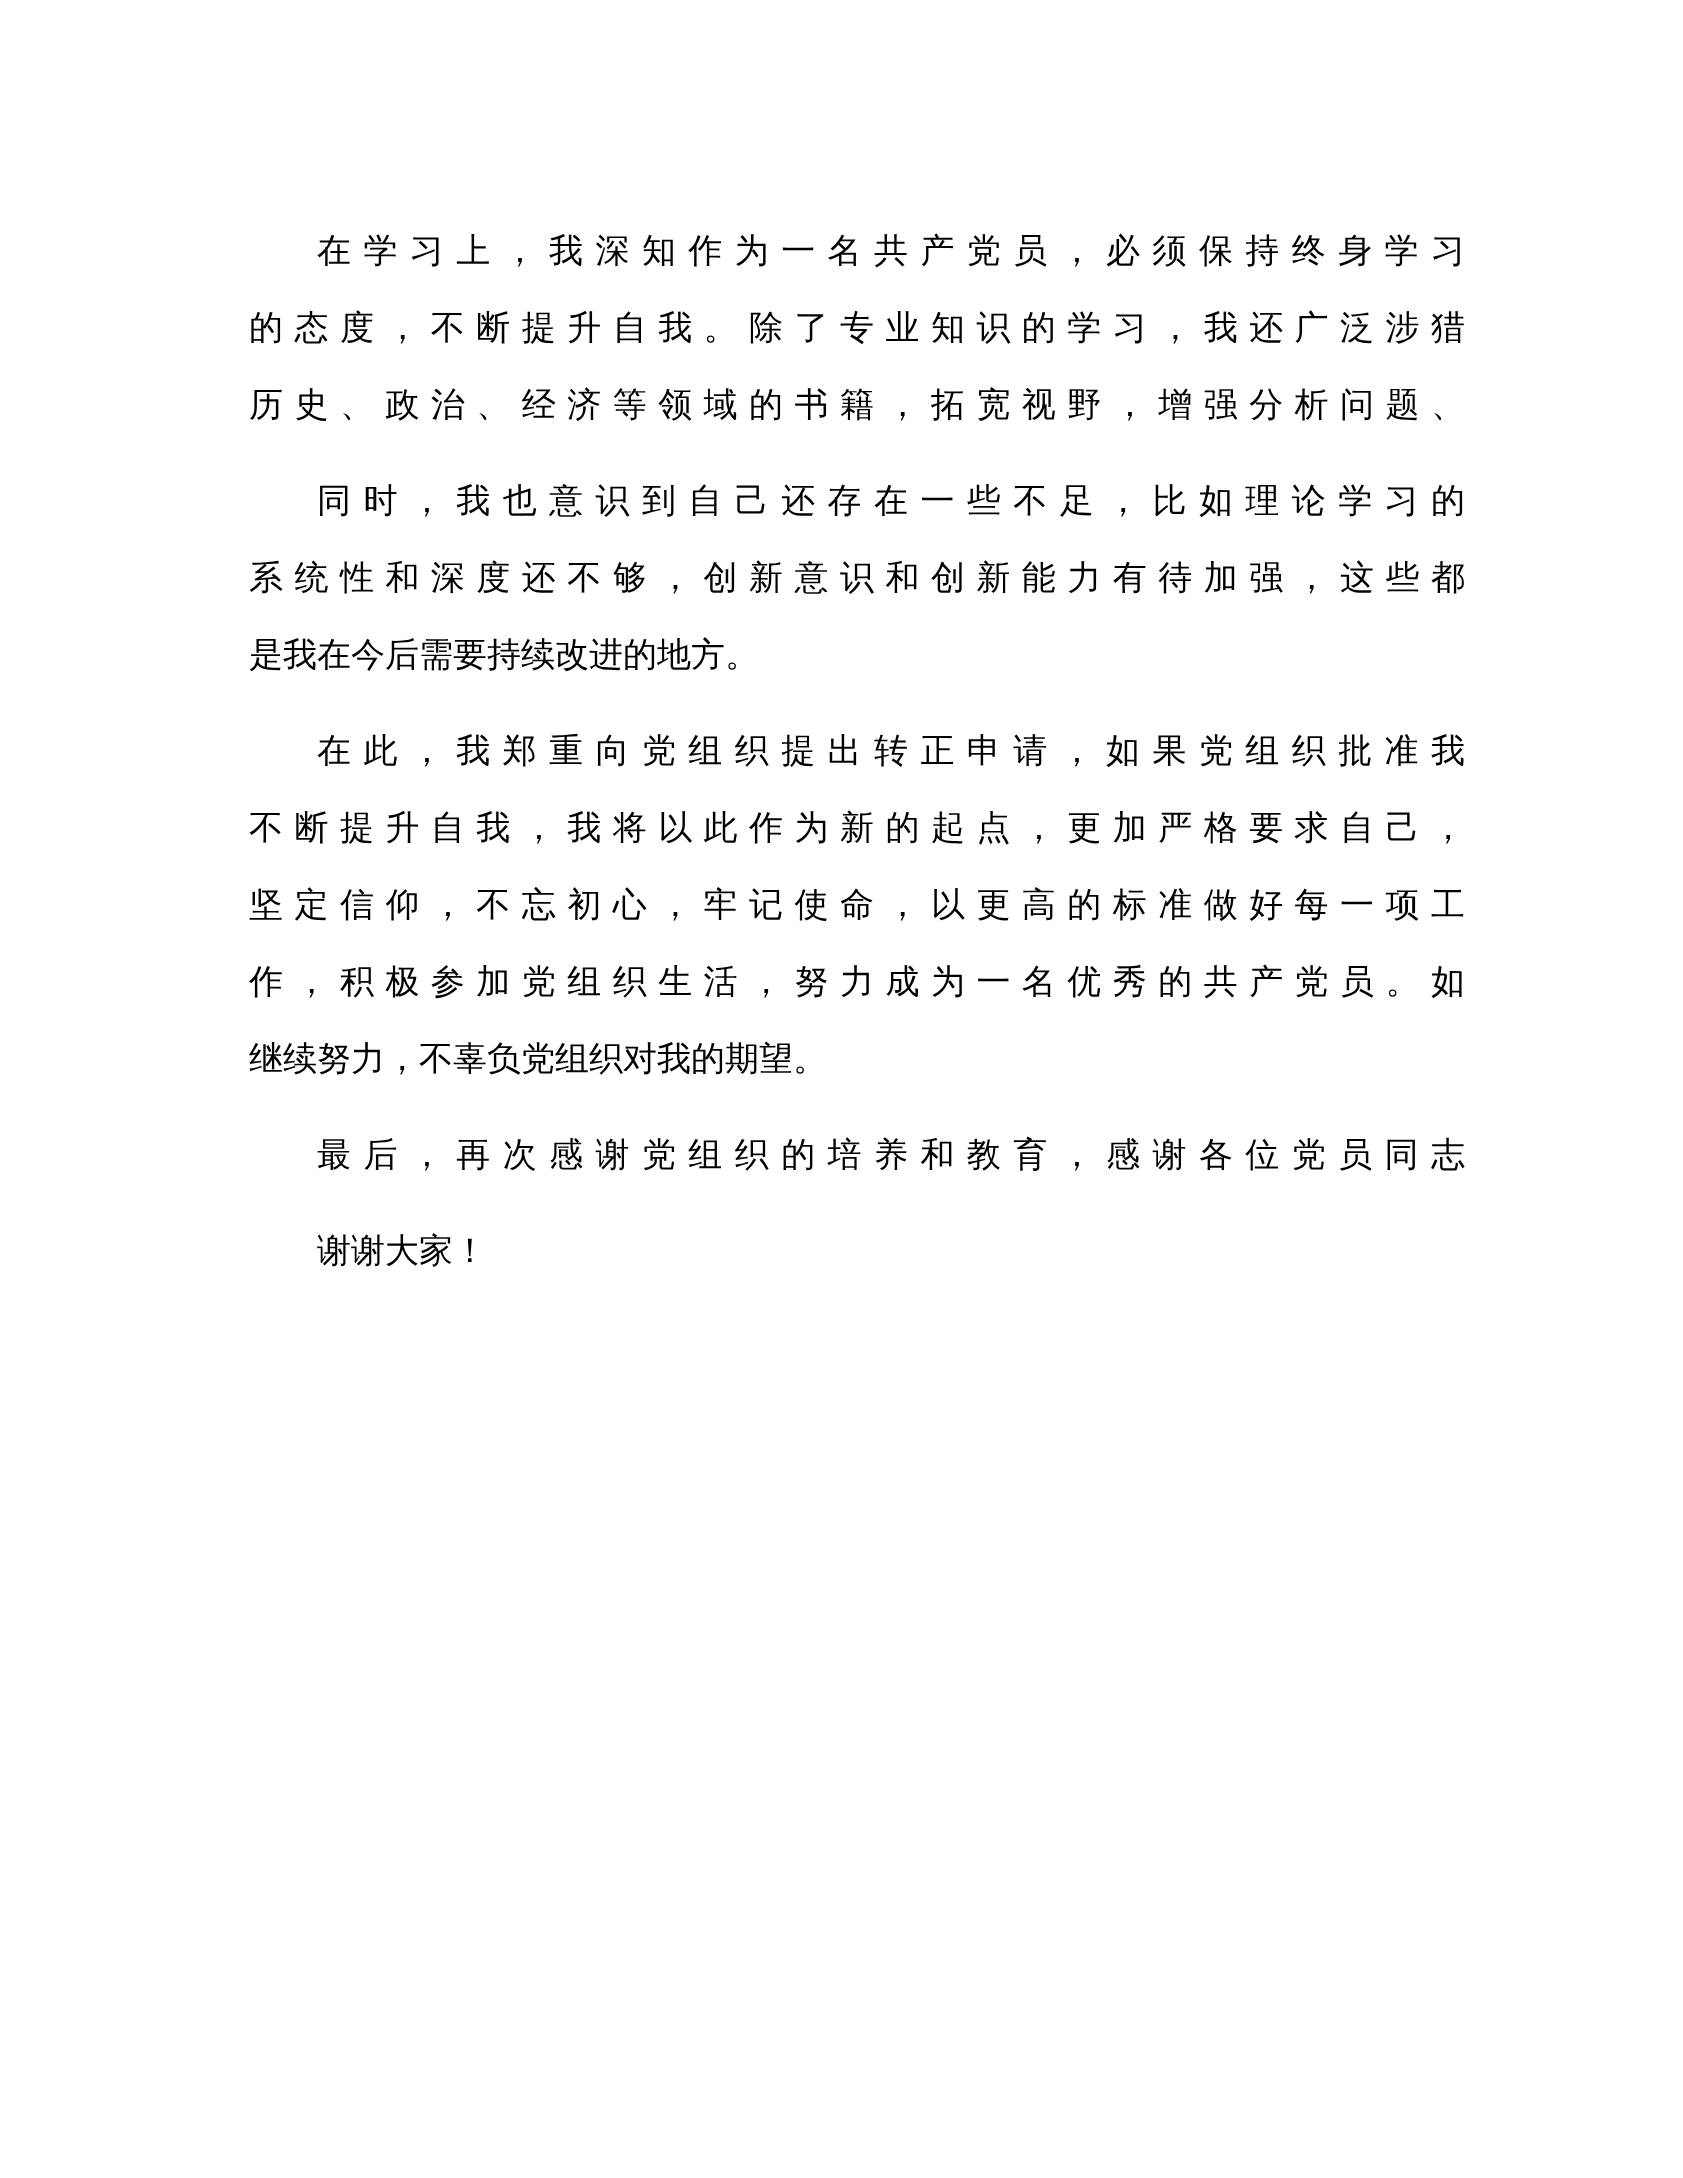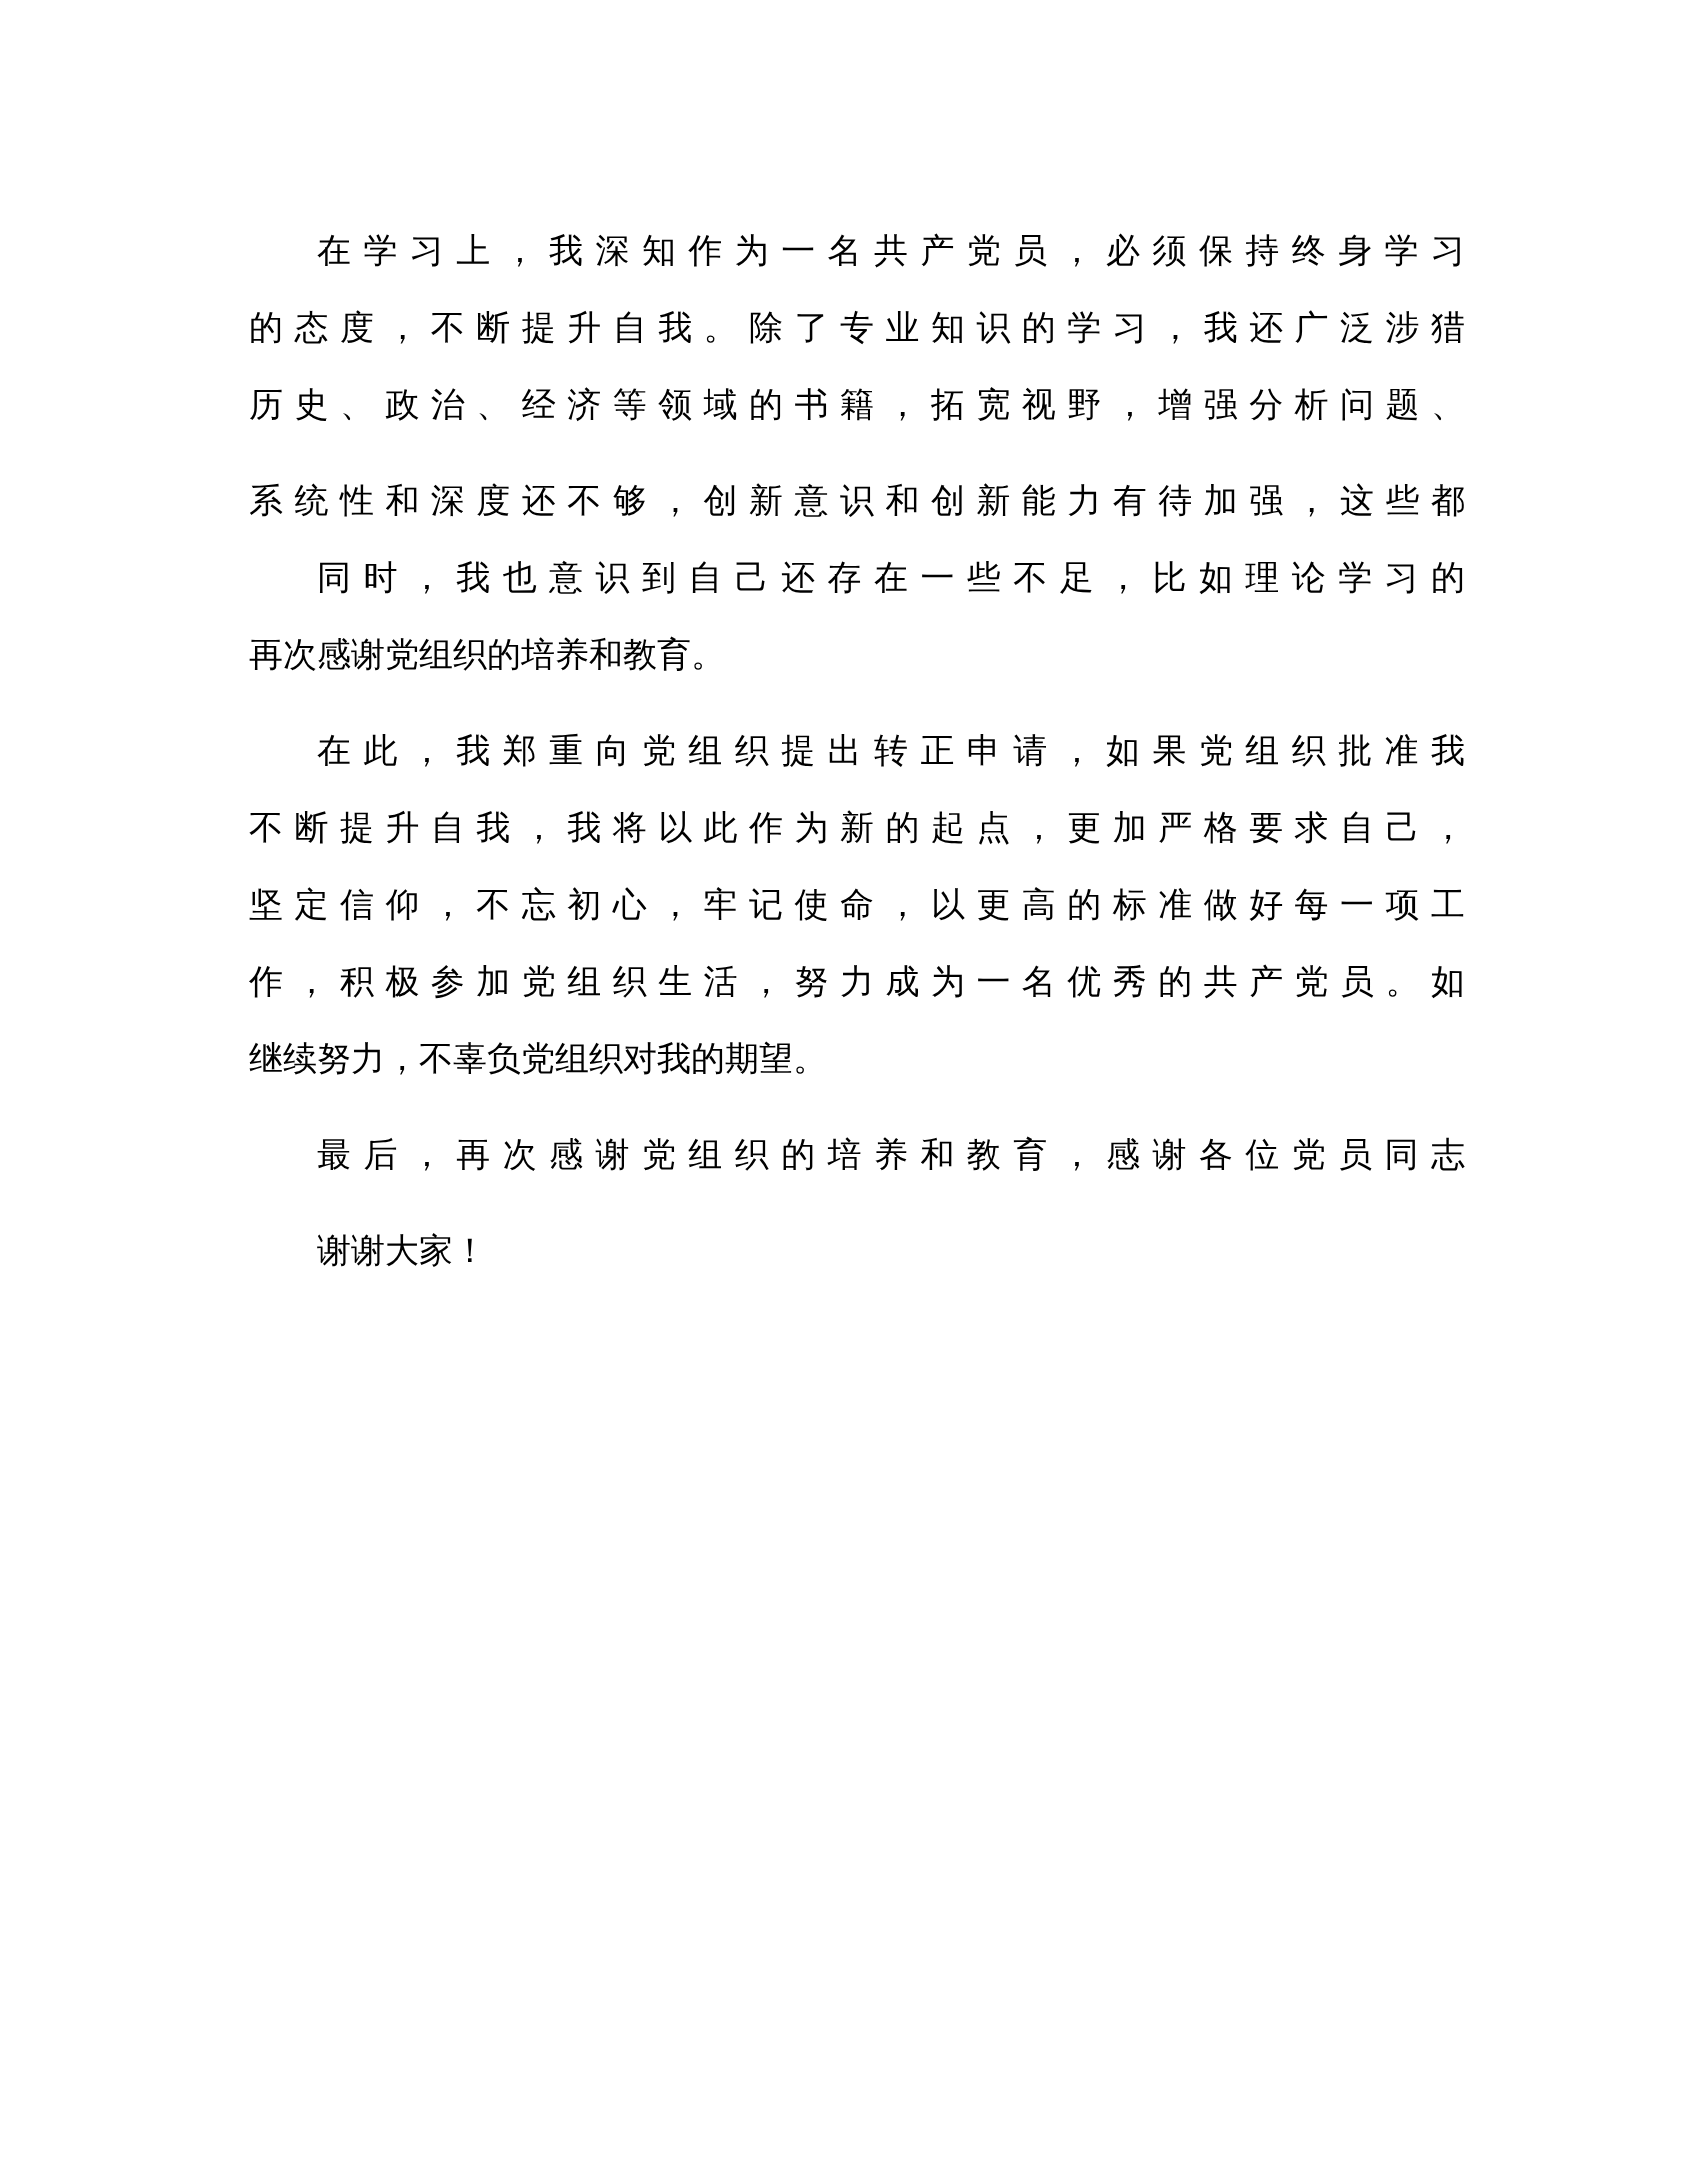--- a/index.html
+++ b/index.html
@@ -51,23 +51,23 @@
 <body>
 
 <div class="page">
   <div class="doc-body">
       <div class="paragraph">
         <div class="line indent fill" style="color: rgb(0, 0, 0);">在学习上，我深知作为一名共产党员，必须保持终身学习</div>
         <div class="line fill" style="color: rgb(0, 0, 0);">的态度，不断提升自我。除了专业知识的学习，我还广泛涉猎</div>
         <div class="line fill" style="color: rgb(0, 0, 0);">历史、政治、经济等领域的书籍，拓宽视野，增强分析问题、</div>
       </div>
       <div class="paragraph">
+        <div class="line indent fill" style="color: rgb(0, 0, 0);">同时，我也意识到自己还存在一些不足，比如理论学习的</div>
         <div class="line fill" style="color: rgb(0, 0, 0);">系统性和深度还不够，创新意识和创新能力有待加强，这些都</div>
-        <div class="line indent fill" style="color: rgb(0, 0, 0);">同时，我也意识到自己还存在一些不足，比如理论学习的</div>
-        <div class="line" style="color: rgb(0, 0, 0);">再次感谢党组织的培养和教育。</div>
+        <div class="line" style="color: rgb(0, 0, 0);">是我在今后需要持续改进的地方。</div>
       </div>
       <div class="paragraph">
         <div class="line indent fill" style="color: rgb(0, 0, 0);">在此，我郑重向党组织提出转正申请，如果党组织批准我</div>
         <div class="line fill" style="color: rgb(0, 0, 0);">不断提升自我，我将以此作为新的起点，更加严格要求自己，</div>
         <div class="line fill" style="color: rgb(0, 0, 0);">坚定信仰，不忘初心，牢记使命，以更高的标准做好每一项工</div>
         <div class="line fill" style="color: rgb(0, 0, 0);">作，积极参加党组织生活，努力成为一名优秀的共产党员。如</div>
         <div class="line" style="color: rgb(0, 0, 0);">继续努力，不辜负党组织对我的期望。</div>
       </div>
       <div class="paragraph">
         <div class="line indent fill" style="color: rgb(0, 0, 0);">最后，再次感谢党组织的培养和教育，感谢各位党员同志</div>

